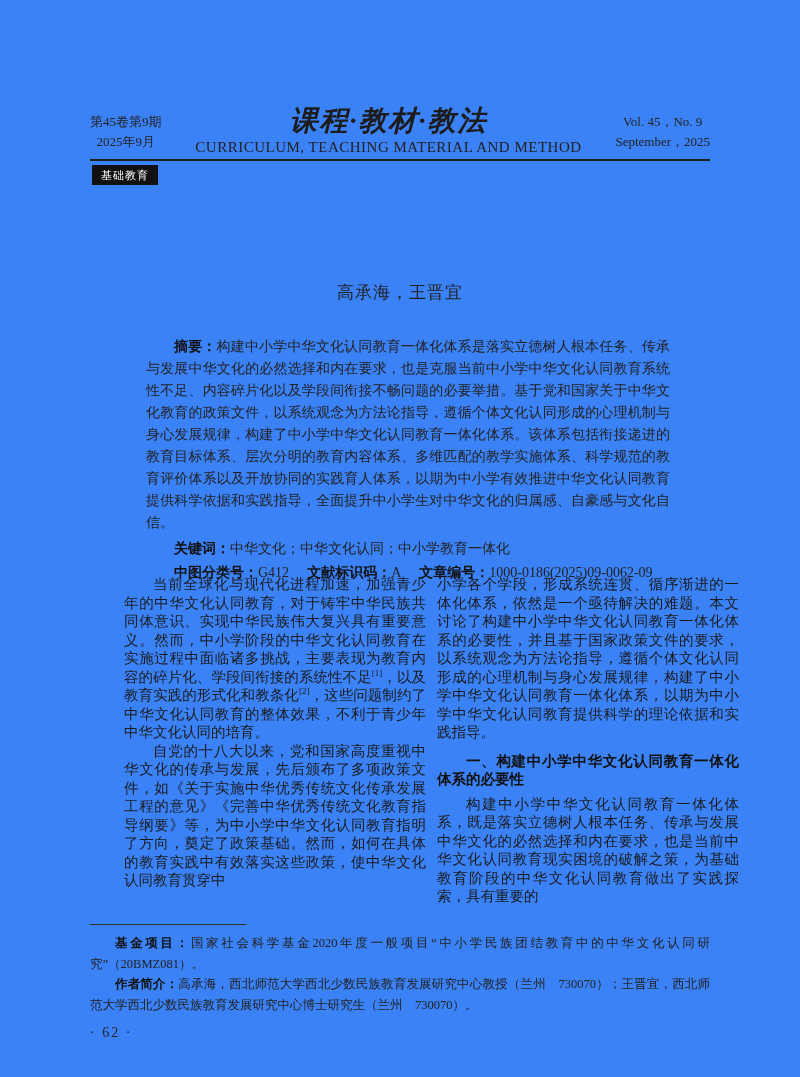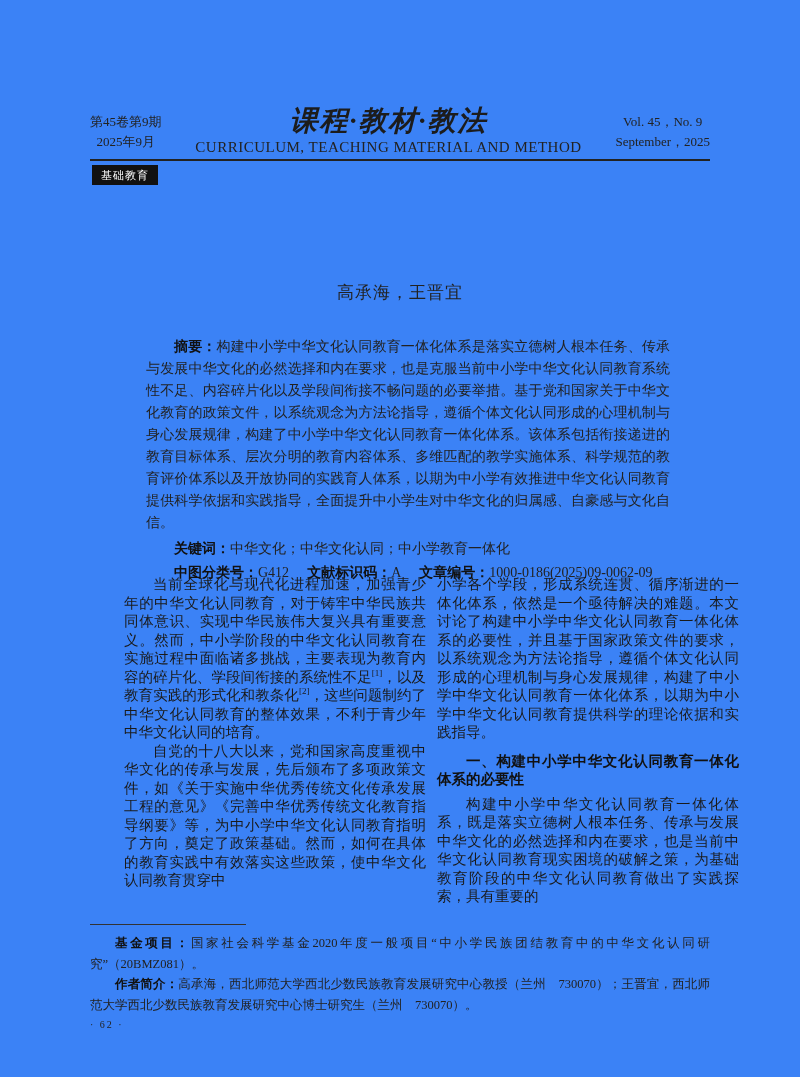--- a/index.html
+++ b/index.html
@@ -77,21 +77,21 @@
     font-weight:bold; font-size:14.5px; line-height:18.5px;
     text-indent:2em; margin:10px 0 6px; color:#111;
   }
   
   .footnote {
     position:absolute; top:924px; left:90px; width:620px;
     font-size:12.5px; line-height:20.5px; color:#222; text-align:justify;
   }
   .foot-rule { width:156px; height:0; border-top:1.5px solid #333; margin-bottom:8px; }
   .footnote p { text-indent:2em; }
-  .pageno { margin-top:0; font-size:10px; letter-spacing:2px; text-indent:0 !important; }
+  .pageno { margin-top:8px; font-size:14px; letter-spacing:2px; text-indent:0 !important; }
 </style>
 </head>
 <body>
 
 <div class="page">
 
   <div class="jheader">
     <div class="issue-block">
       <div>第45卷第9期</div>
       <div>2025年9月</div>

